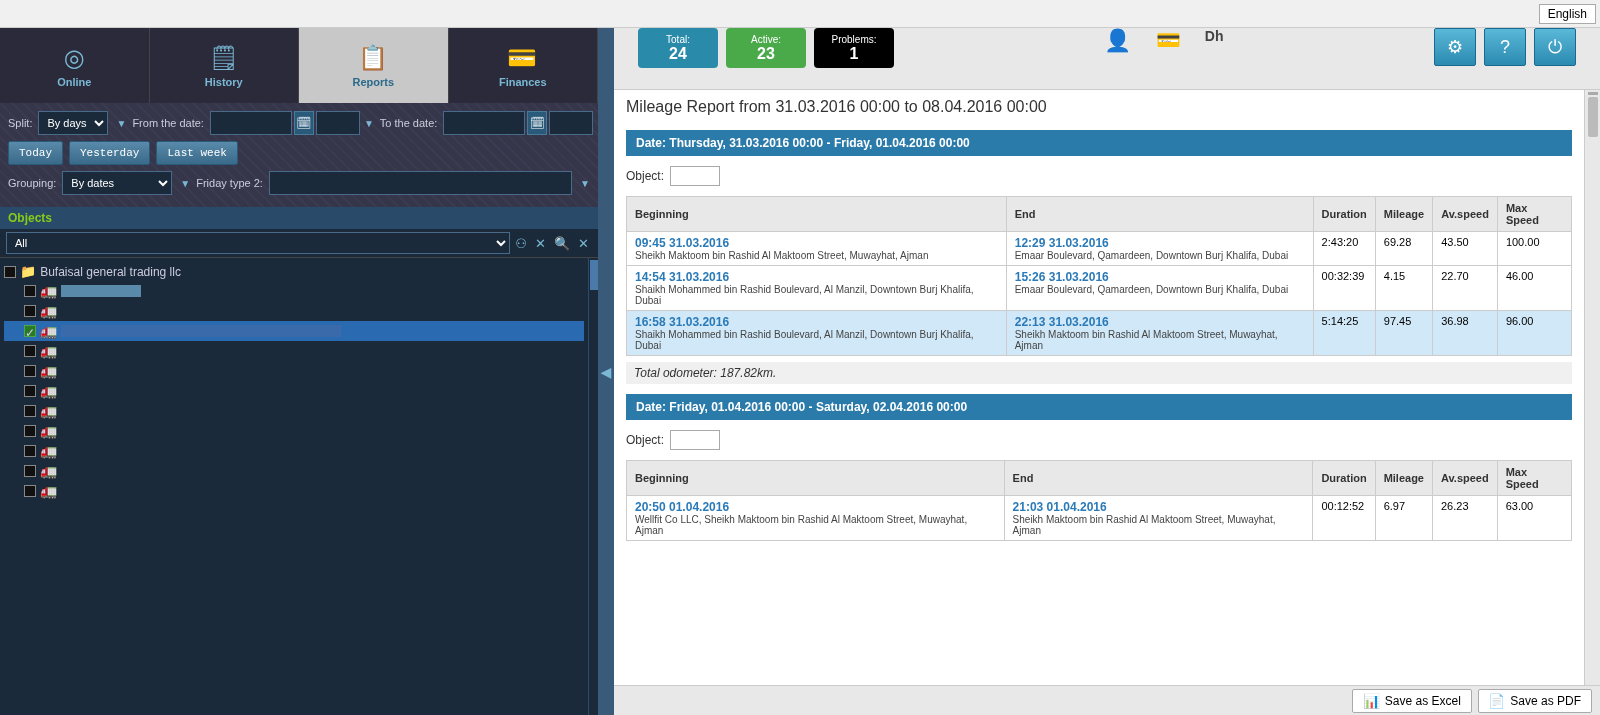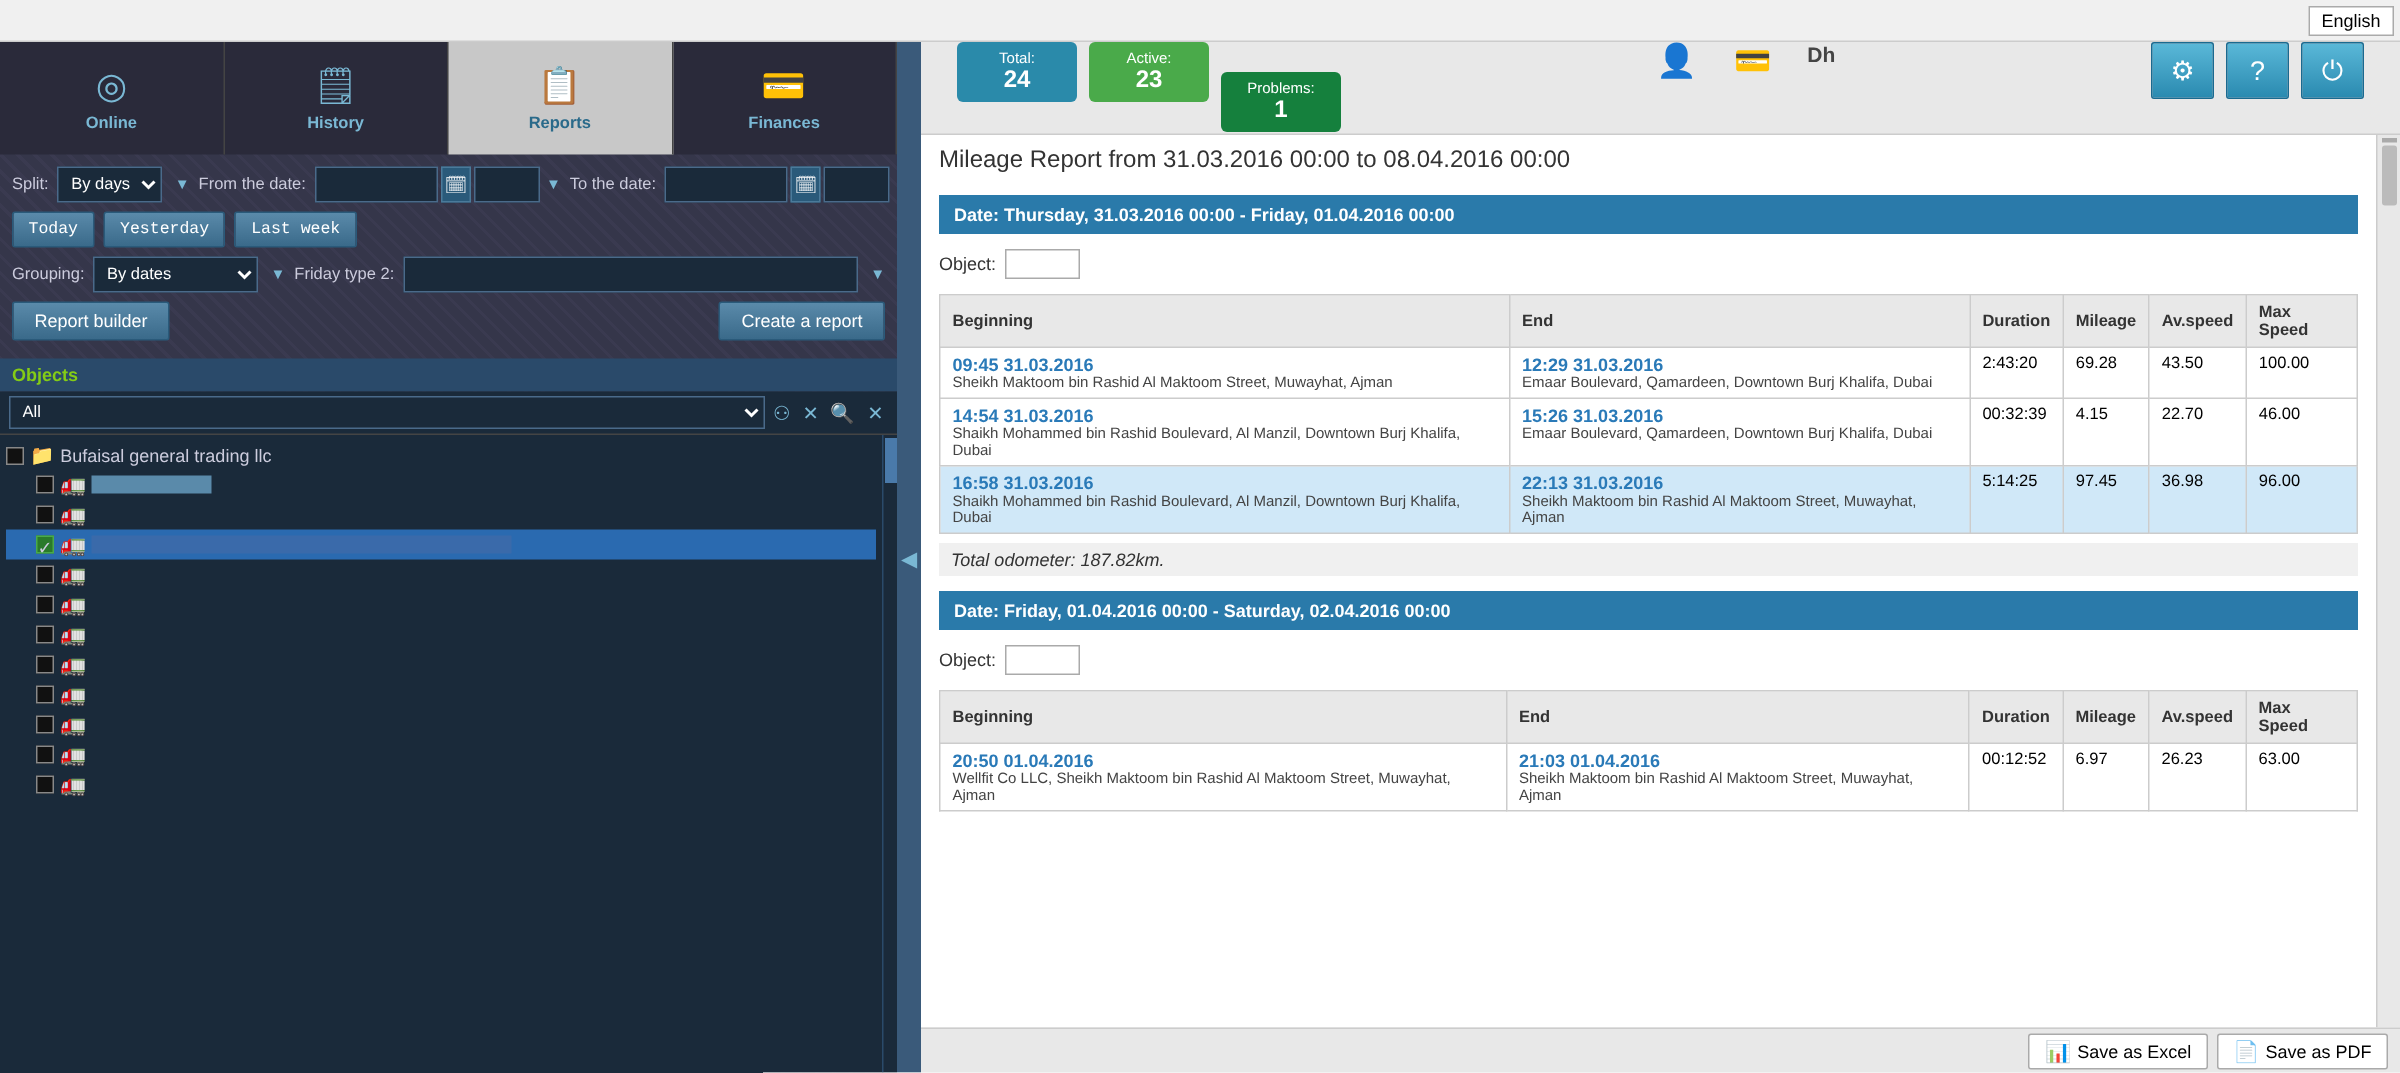--- a/index.html
+++ b/index.html
@@ -280,21 +280,21 @@
       align-items: center;
       justify-content: center;
       width: 80px;
       height: 40px;
       border-radius: 4px;
       color: white;
       font-size: 11px;
     }
     .stat-badge.total { background: #2a8aaa; }
     .stat-badge.active { background: #4aaa4a; }
-    .stat-badge.problems { background: #15803d; margin-top: 20px; }
+    .stat-badge.problems { background: #000000; }
     .stat-badge .badge-label { font-size: 10px; }
     .stat-badge .badge-num { font-size: 16px; font-weight: bold; }
 
     .toolbar-spacer { flex: 1; }
 
     .toolbar-icon-btn {
       background: linear-gradient(to bottom, #5ab8d8, #2a8ab0);
       border: 1px solid #1a6a90;
       color: white;
       width: 42px;
@@ -517,24 +517,20 @@
         <span class="control-label">Grouping:</span>
         <select class="select-control" style="width:110px;">
           <option>By dates</option>
         </select>
         <span class="chevron-down">▼</span>
         <span class="control-label">Friday type 2:</span>
         <input class="report-type-input" style="">
         <span class="chevron-down">▼</span>
       </div>
 
-      <div class="control-row">
-        <button class="btn-report-builder">Report builder</button>
-        <button class="btn-create-report">Create a report</button>
-      </div>
     </div>
 
     <div class="objects-section">
       <div class="objects-header">Objects</div>
 
       <div class="objects-filter-bar">
         <select class="filter-select">
           <option>All</option>
         </select>
         <button class="filter-icon-btn">⚇</button>

